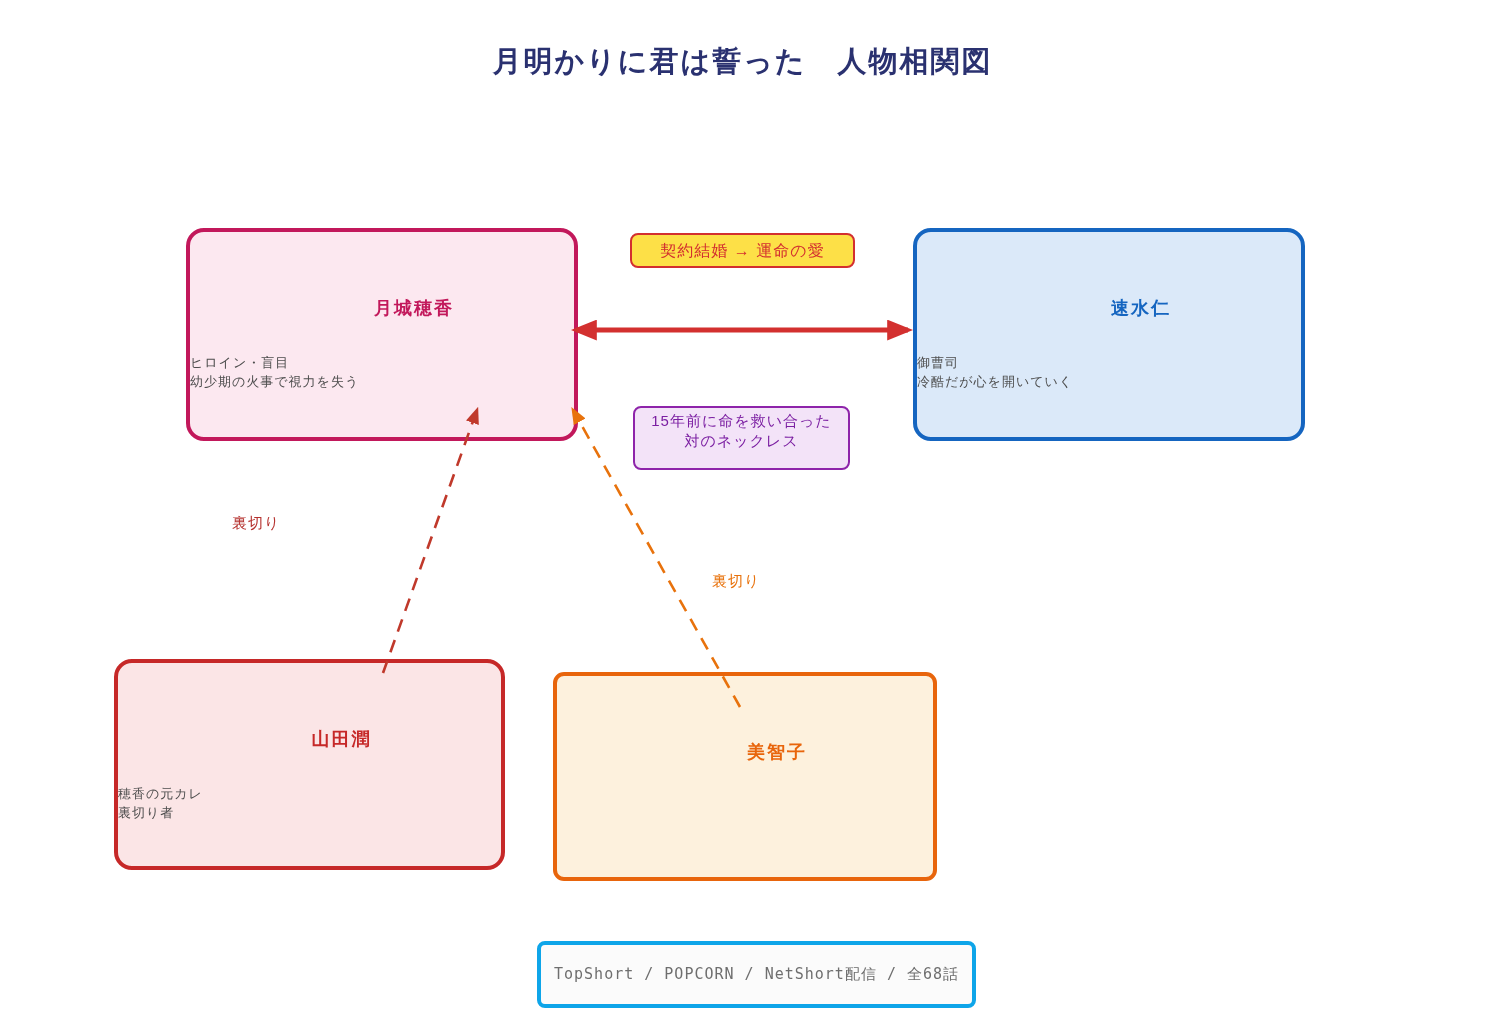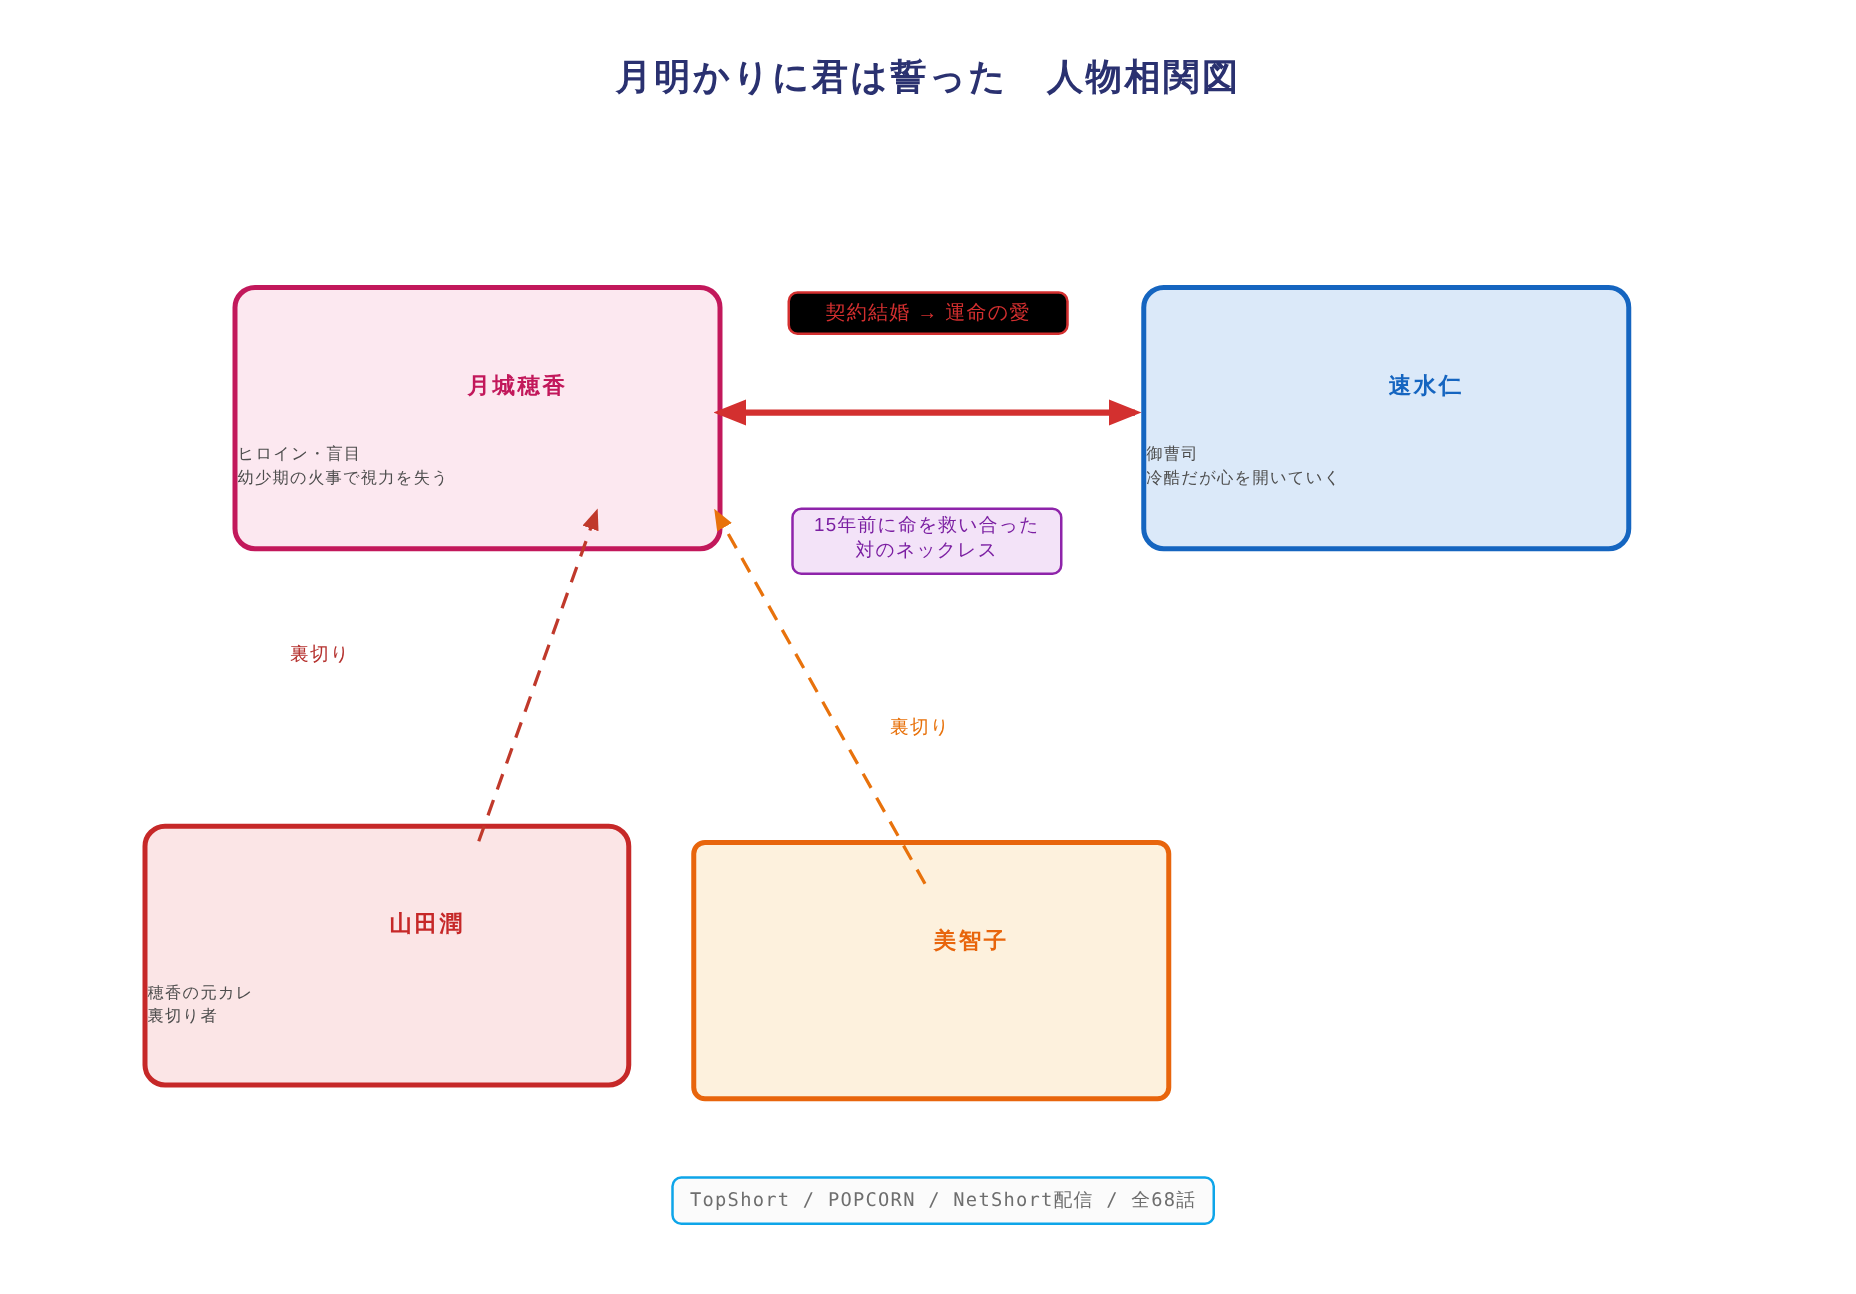--- a/index.html
+++ b/index.html
@@ -39,36 +39,36 @@
   .box-grandma { left: 990px; top: 658px; width: 380px; height: 202px; background: #e5f3e6; border-color: #2e7d32; }
   .box-grandma .char-name { color: #2e7d32; }
 
   .edge-label {
     position: absolute; z-index: 6; text-align: center;
     border: 2px solid; border-radius: 8px; letter-spacing: 1px;
   }
   .label-marriage {
     left: 630px; top: 233px; width: 221px; height: 31px;
     line-height: 31px; font-size: 16px;
-    color: #d32f2f; border-color: #d32f2f; background: #000000;
+    color: #d32f2f; border-color: #d32f2f; background: #fde047;
   }
   .label-necklace {
-    left: 633px; top: 406px; width: 213px; padding: 3px 0 6px 0;
+    left: 633px; top: 406px; width: 213px; padding: 3px 0 16px 0;
     font-size: 15px; line-height: 1.35; white-space: pre-line;
     color: #7b1fa2; border-color: #8e24aa; background: #f3e3f8;
   }
   .floating-label {
     position: absolute; z-index: 6; font-size: 15px; letter-spacing: 1px;
   }
   .label-betrayal-left  { left: 232px; top: 514px; color: #b5312e; }
   .label-betrayal-right { left: 712px; top: 572px; color: #e8720c; }
 
   .footer-badge {
     position: absolute; left: 537px; top: 941px; z-index: 6;
-    padding: 8px 13px; border: 2px solid #0ea5e9; border-radius: 8px;
+    padding: 20px 13px; border: 4px solid #0ea5e9; border-radius: 8px;
     background: #fbfbfb; color: #6e6e6e; font-size: 15px;
     font-family: "DejaVu Sans Mono", "Liberation Mono", monospace;
     letter-spacing: 1px;
   }
 
   .edges-svg { position: absolute; inset: 0; z-index: 5; pointer-events: none; }
 </style>
 </head>
 <body>
 

